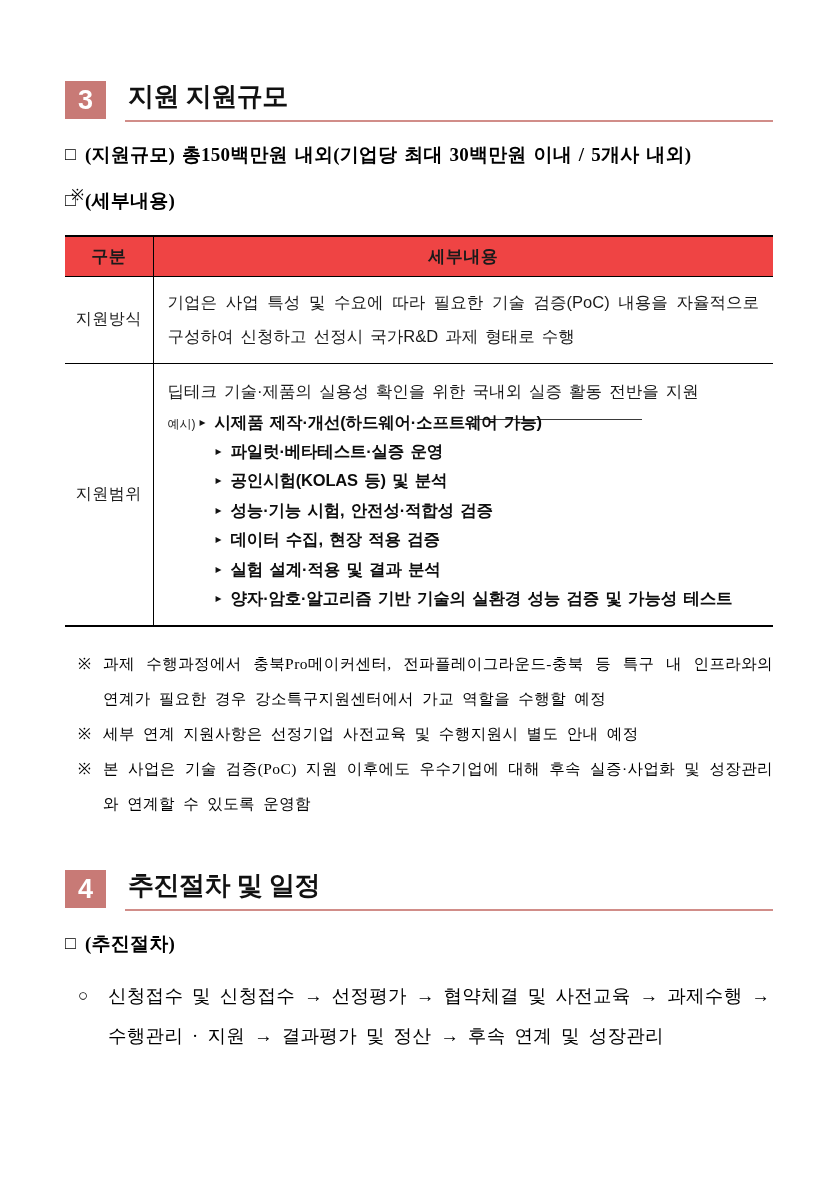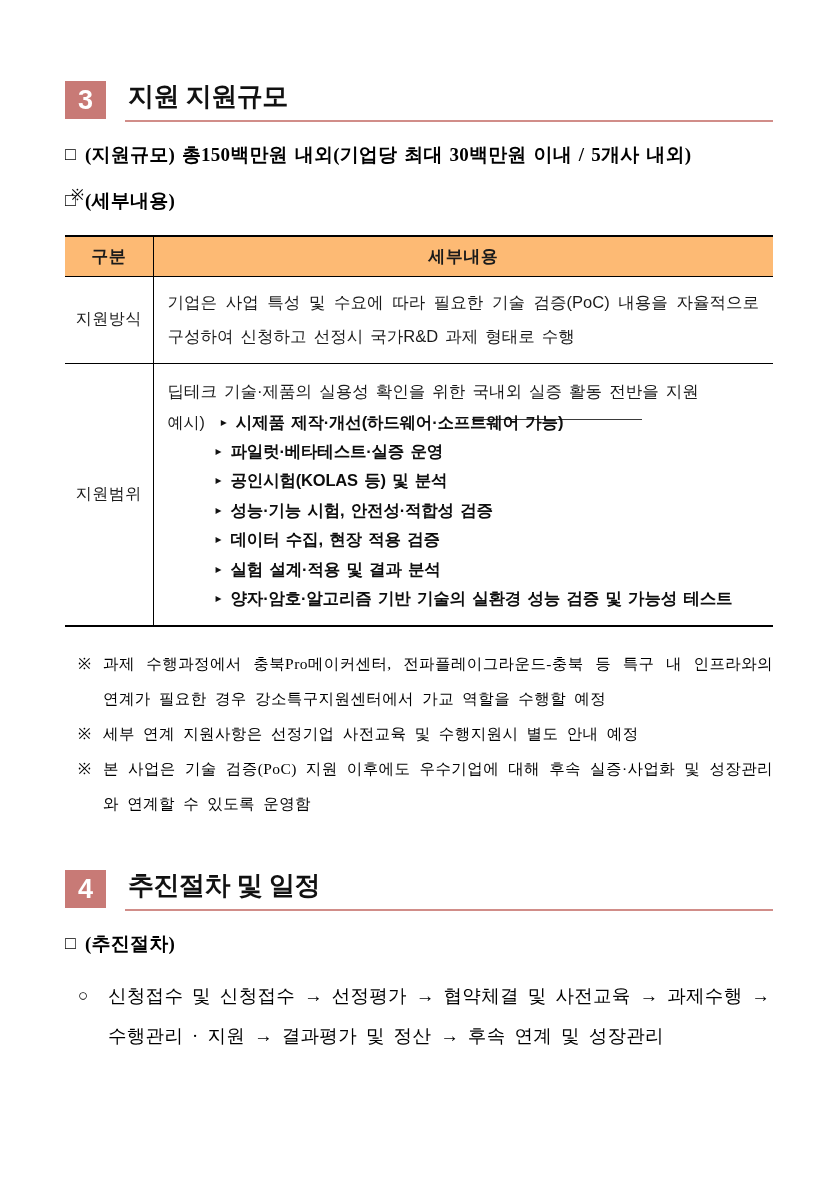--- a/index.html
+++ b/index.html
@@ -57,40 +57,40 @@
   
   .info-table {
     width:100%; margin-top:21px;
     border-collapse:collapse;
     border-top:2.5px solid #000;
     border-bottom:2.5px solid #000;
     font-family:"Liberation Sans", sans-serif;
     color:#1a1a1a;
   }
   .info-table th {
-    background:#fdba74; height:40px;
+    background:#ef4444; height:40px;
     font-size:17px; font-weight:bold;
     border-bottom:1.5px solid #000;
     text-align:center; letter-spacing:0.5px;
   }
   .col-label, .row-label { width:88px; border-right:1.2px solid #000; }
   .row-label {
     text-align:center; vertical-align:middle;
     font-size:16px; letter-spacing:0.5px;
   }
   .row-method td { border-bottom:1px solid #000; }
   .cell-content { padding:8px 14px 10px 14px; font-size:16.5px; }
   .row-method .cell-content {
     line-height:34px; text-align:justify; word-spacing:2.5px; height:72px;
   }
   .row-scope .cell-content { padding-top:13px; padding-bottom:10px; }
   .scope-intro { line-height:28px; word-spacing:2.5px; }
   .scope-intro .ul { border-bottom:1.5px solid #3a3a3a; padding-bottom:19px; }
   .example-row { margin-top:3px; line-height:28px; }
-  .example-label { font-size:16px; margin-right:16px; }
+  .example-label { font-size:12px; margin-right:4px; }
   .tri { font-size:12px; margin-right:9px; position:relative; top:-2px; color:#111; }
   .example-row b, .bullet-row b { font-weight:bold; letter-spacing:-0.2px; word-spacing:2px; color:#0d0d0d; }
   .bullet-row { padding-left:48px; line-height:27.6px; }
 
   
   .notes { margin-top:19px; }
   .note {
     position:relative; padding-left:38px;
     font-size:15.5px; line-height:35px;
     letter-spacing:0.4px; word-spacing:4px;

